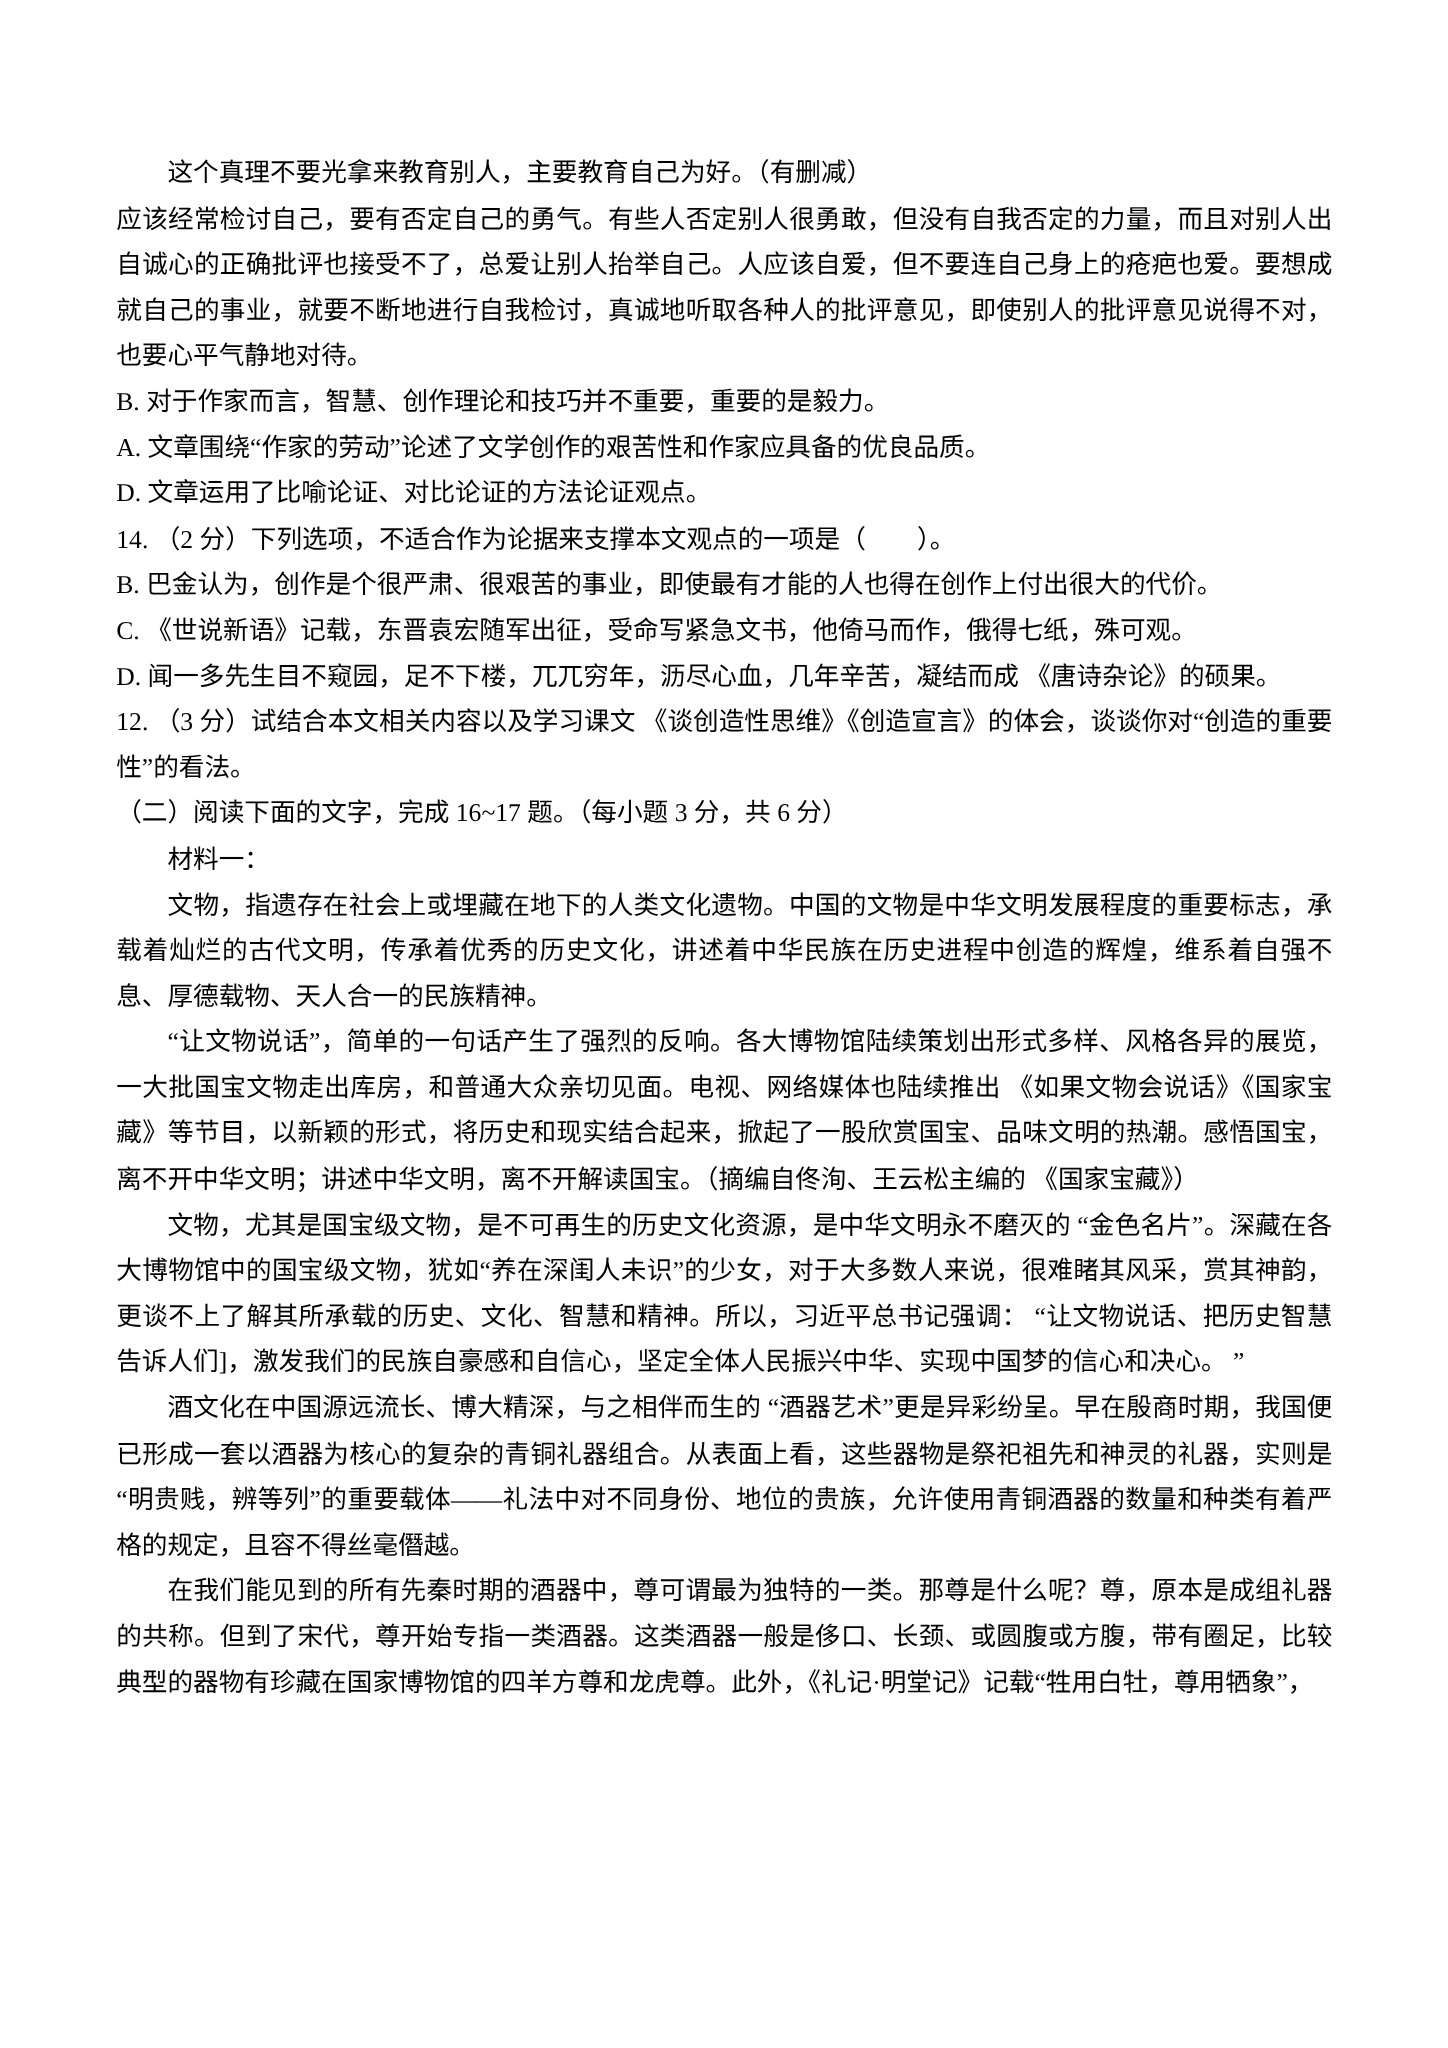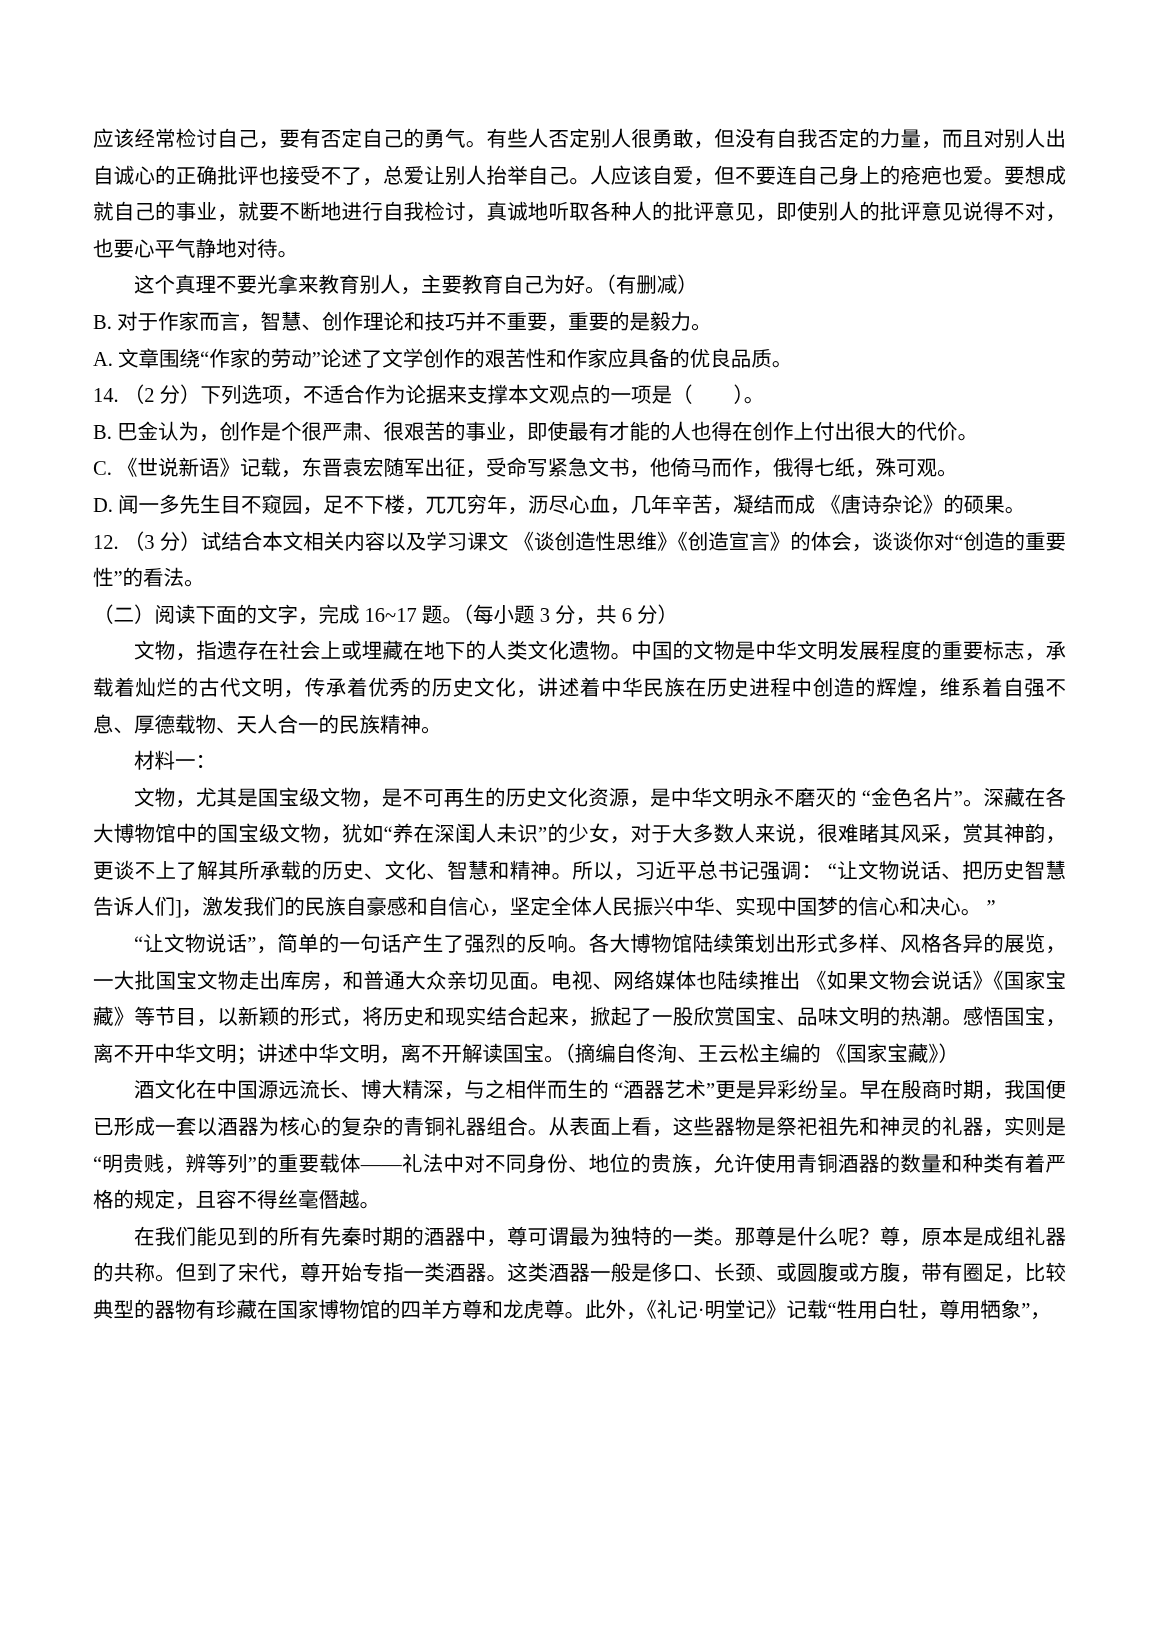--- a/index.html
+++ b/index.html
@@ -40,30 +40,31 @@
   }
   .para.indent {
     text-indent: 2em;
   }
 </style>
 </head>
 <body>
 
 <div class="doc-page">
   <div class="doc-content" id="doc-content">
+      <p class="para indent">这个真理不要光拿来教育别人，主要教育自己为好。（有删减）</p>
       <p class="para">应该经常检讨自己，要有否定自己的勇气。有些人否定别人很勇敢，但没有自我否定的力量，而且对别人出自诚心的正确批评也接受不了，总爱让别人抬举自己。人应该自爱，但不要连自己身上的疮疤也爱。要想成就自己的事业，就要不断地进行自我检讨，真诚地听取各种人的批评意见，即使别人的批评意见说得不对，也要心平气静地对待。</p>
-      <p class="para indent">这个真理不要光拿来教育别人，主要教育自己为好。（有删减）</p>
       <p class="para">B. 对于作家而言，智慧、创作理论和技巧并不重要，重要的是毅力。</p>
       <p class="para">A. 文章围绕“作家的劳动”论述了文学创作的艰苦性和作家应具备的优良品质。</p>
+      <p class="para">D. 文章运用了比喻论证、对比论证的方法论证观点。</p>
       <p class="para">14. （2 分）下列选项，不适合作为论据来支撑本文观点的一项是（　　）。</p>
       <p class="para">B. 巴金认为，创作是个很严肃、很艰苦的事业，即使最有才能的人也得在创作上付出很大的代价。</p>
       <p class="para">C. 《世说新语》记载，东晋袁宏随军出征，受命写紧急文书，他倚马而作，俄得七纸，殊可观。</p>
       <p class="para">D. 闻一多先生目不窥园，足不下楼，兀兀穷年，沥尽心血，几年辛苦，凝结而成 《唐诗杂论》的硕果。</p>
       <p class="para">12. （3 分）试结合本文相关内容以及学习课文 《谈创造性思维》《创造宣言》的体会，谈谈你对“创造的重要性”的看法。</p>
       <p class="para">（二）阅读下面的文字，完成 16~17 题。（每小题 3 分，共 6 分）</p>
+      <p class="para indent">材料一：</p>
       <p class="para indent">文物，指遗存在社会上或埋藏在地下的人类文化遗物。中国的文物是中华文明发展程度的重要标志，承载着灿烂的古代文明，传承着优秀的历史文化，讲述着中华民族在历史进程中创造的辉煌，维系着自强不息、厚德载物、天人合一的民族精神。</p>
-      <p class="para indent">材料一：</p>
+      <p class="para indent">“让文物说话”，简单的一句话产生了强烈的反响。各大博物馆陆续策划出形式多样、风格各异的展览，一大批国宝文物走出库房，和普通大众亲切见面。电视、网络媒体也陆续推出 《如果文物会说话》《国家宝藏》等节目，以新颖的形式，将历史和现实结合起来，掀起了一股欣赏国宝、品味文明的热潮。感悟国宝，离不开中华文明；讲述中华文明，离不开解读国宝。（摘编自佟洵、王云松主编的 《国家宝藏》）</p>
       <p class="para indent">文物，尤其是国宝级文物，是不可再生的历史文化资源，是中华文明永不磨灭的 “金色名片”。深藏在各大博物馆中的国宝级文物，犹如“养在深闺人未识”的少女，对于大多数人来说，很难睹其风采，赏其神韵，更谈不上了解其所承载的历史、文化、智慧和精神。所以，习近平总书记强调： “让文物说话、把历史智慧告诉人们]，激发我们的民族自豪感和自信心，坚定全体人民振兴中华、实现中国梦的信心和决心。 ”</p>
-      <p class="para indent">“让文物说话”，简单的一句话产生了强烈的反响。各大博物馆陆续策划出形式多样、风格各异的展览，一大批国宝文物走出库房，和普通大众亲切见面。电视、网络媒体也陆续推出 《如果文物会说话》《国家宝藏》等节目，以新颖的形式，将历史和现实结合起来，掀起了一股欣赏国宝、品味文明的热潮。感悟国宝，离不开中华文明；讲述中华文明，离不开解读国宝。（摘编自佟洵、王云松主编的 《国家宝藏》）</p>
       <p class="para indent">酒文化在中国源远流长、博大精深，与之相伴而生的 “酒器艺术”更是异彩纷呈。早在殷商时期，我国便已形成一套以酒器为核心的复杂的青铜礼器组合。从表面上看，这些器物是祭祀祖先和神灵的礼器，实则是“明贵贱，辨等列”的重要载体——礼法中对不同身份、地位的贵族，允许使用青铜酒器的数量和种类有着严格的规定，且容不得丝毫僭越。</p>
       <p class="para indent">在我们能见到的所有先秦时期的酒器中，尊可谓最为独特的一类。那尊是什么呢？尊，原本是成组礼器的共称。但到了宋代，尊开始专指一类酒器。这类酒器一般是侈口、长颈、或圆腹或方腹，带有圈足，比较典型的器物有珍藏在国家博物馆的四羊方尊和龙虎尊。此外，《礼记·明堂记》记载“牲用白牡，尊用牺象”，</p>
     </div>
 </div>
 
 </body></html>

